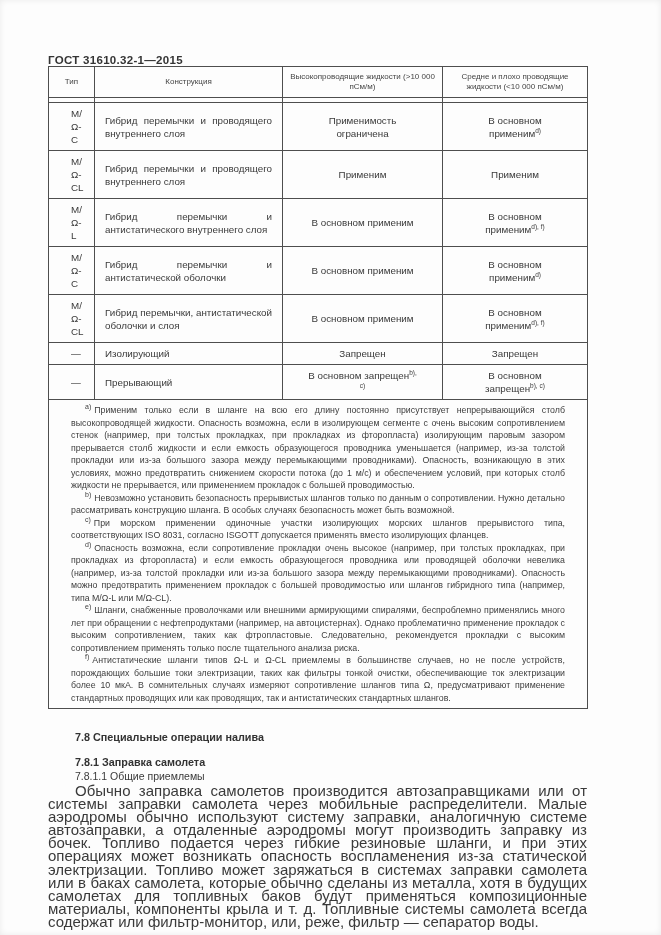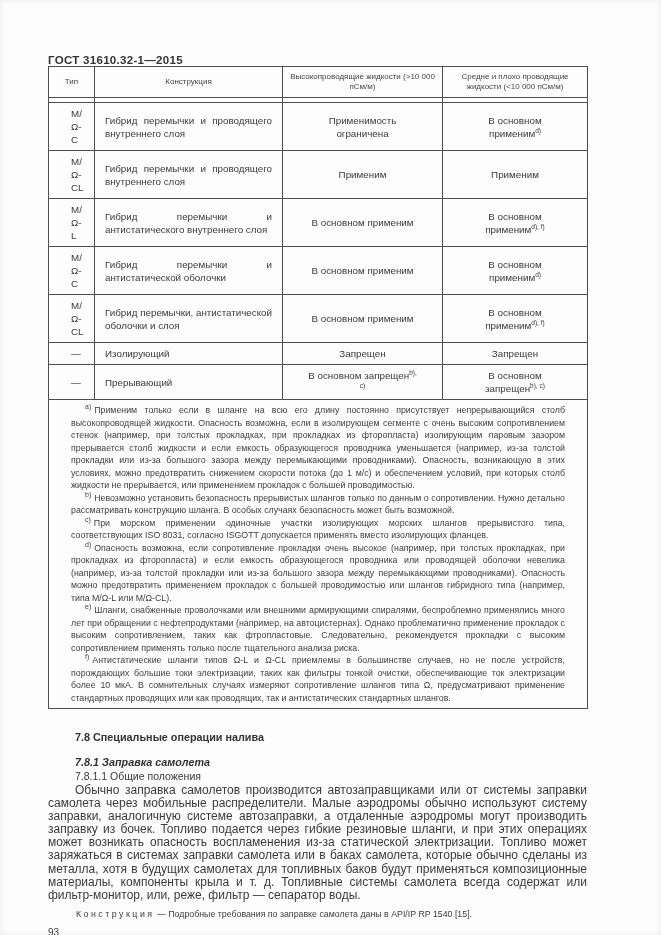--- a/index.html
+++ b/index.html
@@ -94,30 +94,29 @@
     font-weight: bold;
     padding-left: 27px;
     color: #333;
   }
   .sec-h2 {
     margin-top: 13px;
     font-size: 10.8px;
     font-weight: bold;
     padding-left: 27px;
     color: #333;
-    font-style: italic;
   }
   .sec-h3 {
     margin-top: 2px;
     font-size: 10.5px;
     padding-left: 27px;
   }
   p.body-par {
     margin-top: 2px;
-    font-size: 12px;
+    font-size: 15px;
     line-height: 13.1px;
     text-align: justify;
     text-indent: 27px;
     color: #3a3a3a;
   }
   .note-line {
     margin-top: 6px;
     font-size: 8.8px;
     line-height: 12px;
     padding-left: 28px;
@@ -213,21 +212,21 @@
             <p class="fnote"><sup class="fnsup">d)</sup><span>Опасность возможна, если сопротивление прокладки очень высокое (например, при толстых прокладках, при прокладках из фторопласта) и если емкость образующегося проводника или проводящей оболочки невелика (например, из-за толстой прокладки или из-за большого зазора между перемыкающими проводниками). Опасность можно предотвратить применением прокладок с большей проводимостью или шлангов гибридного типа (например, типа М/Ω-L или М/Ω-CL).</span></p>
             <p class="fnote"><sup class="fnsup">e)</sup><span>Шланги, снабженные проволочками или внешними армирующими спиралями, беспроблемно применялись много лет при обращении с нефтепродуктами (например, на автоцистернах). Однако проблематично применение прокладок с высоким сопротивлением, таких как фтропластовые. Следовательно, рекомендуется прокладки с высоким сопротивлением применять только после тщательного анализа риска.</span></p>
             <p class="fnote"><sup class="fnsup">f)</sup><span>Антистатические шланги типов Ω-L и Ω-CL приемлемы в большинстве случаев, но не после устройств, порождающих большие токи электризации, таких как фильтры тонкой очистки, обеспечивающие ток электризации более 10 мкА. В сомнительных случаях измеряют сопротивление шлангов типа Ω, предусматривают применение стандартных проводящих или как проводящих, так и антистатических стандартных шлангов.</span></p>
           </td>
         </tr>
       </tbody>
     </table>
 
     <div class="sec-h1">7.8 Специальные операции налива</div>
     <div class="sec-h2">7.8.1 Заправка самолета</div>
-    <div class="sec-h3">7.8.1.1 Общие положения</div>
+    <div class="sec-h3">7.8.1.1 Общие приемлемы</div>
 
     <p class="body-par">Обычно заправка самолетов производится автозаправщиками или от системы заправки самолета через мобильные распределители. Малые аэродромы обычно используют систему заправки, аналогичную системе автозаправки, а отдаленные аэродромы могут производить заправку из бочек. Топливо подается через гибкие резиновые шланги, и при этих операциях может возникать опасность воспламенения из-за статической электризации. Топливо может заряжаться в системах заправки самолета или в баках самолета, которые обычно сделаны из металла, хотя в будущих самолетах для топливных баков будут применяться композиционные материалы, компоненты крыла и т. д. Топливные системы самолета всегда содержат или фильтр-монитор, или, реже, фильтр — сепаратор воды.</p>
 
     <div class="note-line">
       <span class="note-label">Конструкция</span>
       <span>— Подробные требования по заправке самолета даны в API/IP RP 1540 [15].</span>
     </div>
 
     <div class="page-number">93</div>
 

